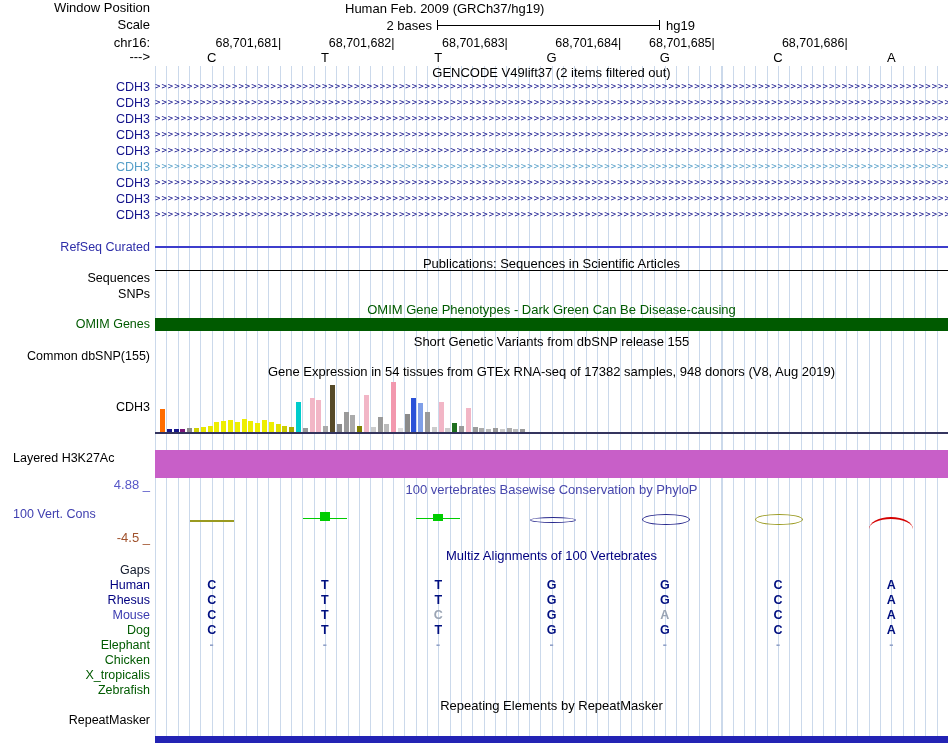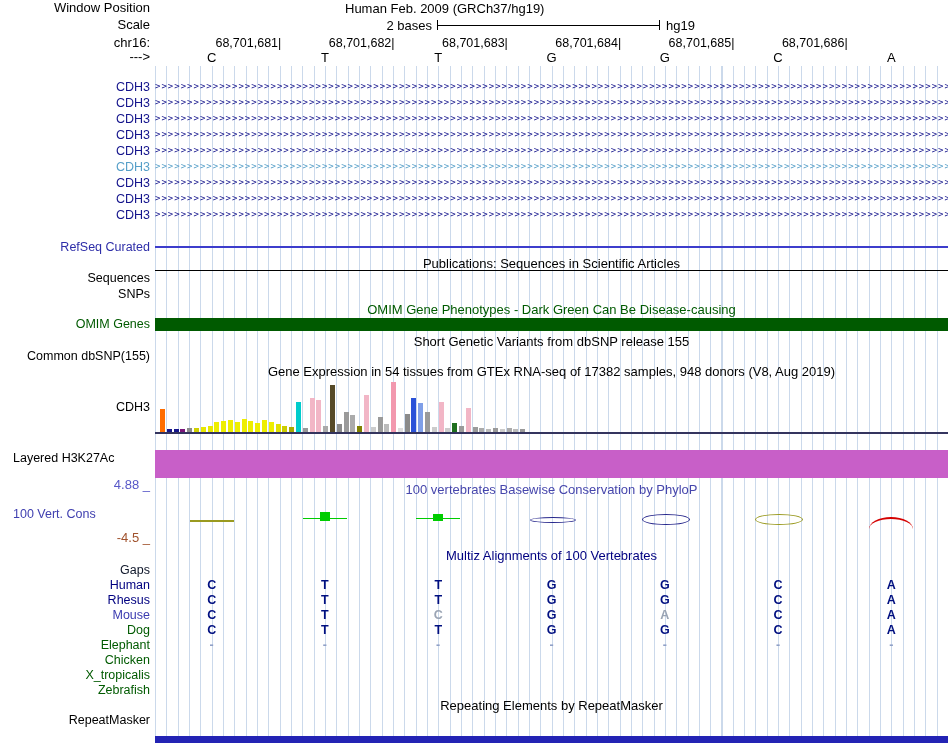--- a/index.html
+++ b/index.html
@@ -31,20 +31,21 @@
   <div class="rl s13" style="top:18px">Scale</div>
   <div class="abs s13 tr" style="left:352px;top:18px;width:80px">2 bases</div>
   <div class="abs" style="left:437px;top:25px;width:223px;height:1px;background:#000"></div>
   <div class="abs" style="left:437px;top:20px;width:1px;height:10px;background:#000"></div>
   <div class="abs" style="left:659px;top:20px;width:1px;height:10px;background:#000"></div>
   <div class="abs s13" style="left:666px;top:18px">hg19</div>
 
   <div class="rl s13" style="top:36px">chr16:</div>
   <div class="rl s13" style="top:50px">---&gt;</div>
 
+  <div class="ct" style="top:66px">GENCODE V49lift37 (2 items filtered out)</div>
   <div class="ct s11" style="top:257px">Publications: Sequences in Scientific Articles</div>
   <div class="ct" style="top: 303px; color: rgb(0, 90, 0);">OMIM Gene Phenotypes - Dark Green Can Be Disease-causing</div>
   <div class="ct s11" style="top:335px">Short Genetic Variants from dbSNP release 155</div>
   <div class="ct" style="top:365px">Gene Expression in 54 tissues from GTEx RNA-seq of 17382 samples, 948 donors (V8, Aug 2019)</div>
   <div class="ct" style="top: 483px; color: rgb(70, 70, 172);">100 vertebrates Basewise Conservation by PhyloP</div>
   <div class="ct" style="top: 549px; color: rgb(0, 0, 128);">Multiz Alignments of 100 Vertebrates</div>
   <div class="ct" style="top:699px">Repeating Elements by RepeatMasker</div>
 
   <div class="rl" style="top: 240px; color: rgb(45, 45, 168);">RefSeq Curated</div>
   <div class="rl" style="top:271px">Sequences</div>
@@ -117,21 +118,21 @@
       <div class="gbar" style="height: 3px; background: rgb(187, 187, 187);"></div>
       <div class="gbar" style="height: 3px; background: rgb(154, 154, 154);"></div>
     </div>
   <div class="abs" style="left: 155px; top: 432px; width: 793px; height: 2px; background: rgb(52, 52, 94);"></div>
   <div class="abs" style="left: 155px; top: 450px; width: 793px; height: 28px; background: rgb(200, 95, 200);"></div>
   <div class="abs" style="left: 155px; top: 736px; width: 793px; height: 7px; background: rgb(35, 35, 180);"></div>
 <div class="abs s12 tr" style="left: 176.286px; top: 36px; width: 105px;">68,701,681|</div>
     <div class="abs s12 tr" style="left: 289.571px; top: 36px; width: 105px;">68,701,682|</div>
     <div class="abs s12 tr" style="left: 402.857px; top: 36px; width: 105px;">68,701,683|</div>
     <div class="abs s12 tr" style="left: 516.143px; top: 36px; width: 105px;">68,701,684|</div>
-    <div class="abs s12 tr" style="left: 629.429px; top: 36px; width: 105px;">68,701,685|</div>
+    <div class="abs s12 tr" style="left: 629.429px; top: 36px; width: 105px; text-align: center;">68,701,685|</div>
     <div class="abs s12 tr" style="left: 742.714px; top: 36px; width: 105px;">68,701,686|</div>
     <div class="abs s13 tc" style="left: 191.643px; top: 50px; width: 40px;">C</div>
     <div class="abs s13 tc" style="left: 304.929px; top: 50px; width: 40px;">T</div>
     <div class="abs s13 tc" style="left: 418.214px; top: 50px; width: 40px;">T</div>
     <div class="abs s13 tc" style="left: 531.5px; top: 50px; width: 40px;">G</div>
     <div class="abs s13 tc" style="left: 644.786px; top: 50px; width: 40px;">G</div>
     <div class="abs s13 tc" style="left: 758.071px; top: 50px; width: 40px;">C</div>
     <div class="abs s13 tc" style="left: 871.357px; top: 50px; width: 40px;">A</div>
     <div class="rl" style="top: 80px; color: rgb(20, 20, 140);">CDH3</div>
     <div class="generow" style="top: 81px; color: rgb(20, 20, 140);">&gt;&gt;&gt;&gt;&gt;&gt;&gt;&gt;&gt;&gt;&gt;&gt;&gt;&gt;&gt;&gt;&gt;&gt;&gt;&gt;&gt;&gt;&gt;&gt;&gt;&gt;&gt;&gt;&gt;&gt;&gt;&gt;&gt;&gt;&gt;&gt;&gt;&gt;&gt;&gt;&gt;&gt;&gt;&gt;&gt;&gt;&gt;&gt;&gt;&gt;&gt;&gt;&gt;&gt;&gt;&gt;&gt;&gt;&gt;&gt;&gt;&gt;&gt;&gt;&gt;&gt;&gt;&gt;&gt;&gt;&gt;&gt;&gt;&gt;&gt;&gt;&gt;&gt;&gt;&gt;&gt;&gt;&gt;&gt;&gt;&gt;&gt;&gt;&gt;&gt;&gt;&gt;&gt;&gt;&gt;&gt;&gt;&gt;&gt;&gt;&gt;&gt;&gt;&gt;&gt;&gt;&gt;&gt;&gt;&gt;&gt;&gt;&gt;&gt;&gt;&gt;&gt;&gt;&gt;&gt;&gt;&gt;&gt;&gt;&gt;&gt;&gt;&gt;&gt;&gt;&gt;&gt;&gt;&gt;&gt;&gt;&gt;&gt;&gt;&gt;&gt;&gt;&gt;&gt;&gt;&gt;&gt;&gt;&gt;&gt;&gt;&gt;&gt;&gt;&gt;&gt;&gt;&gt;&gt;&gt;&gt;&gt;&gt;&gt;&gt;&gt;&gt;&gt;&gt;&gt;&gt;&gt;&gt;&gt;&gt;&gt;&gt;&gt;&gt;&gt;&gt;&gt;&gt;&gt;&gt;&gt;&gt;&gt;&gt;&gt;&gt;&gt;&gt;&gt;&gt;&gt;&gt;&gt;&gt;&gt;&gt;&gt;&gt;&gt;&gt;&gt;&gt;&gt;&gt;&gt;&gt;&gt;&gt;&gt;&gt;&gt;&gt;&gt;&gt;&gt;</div>

